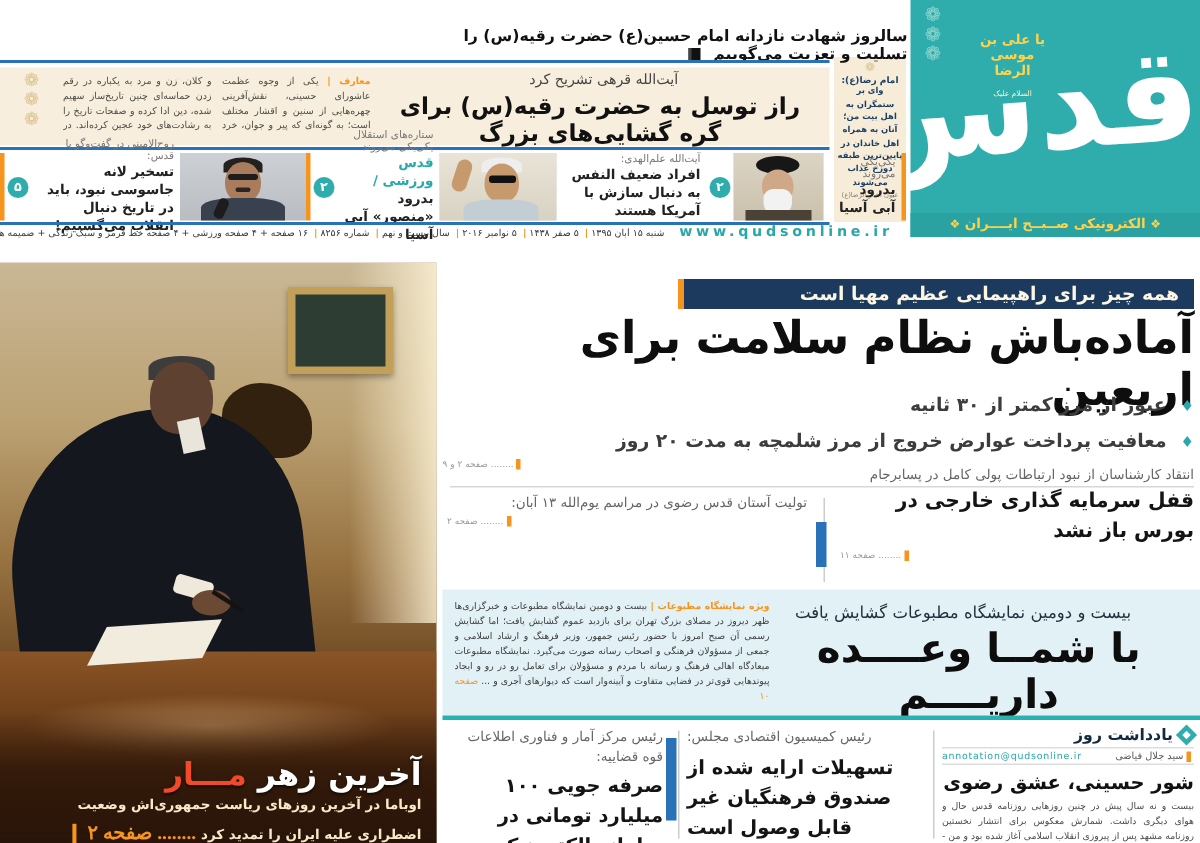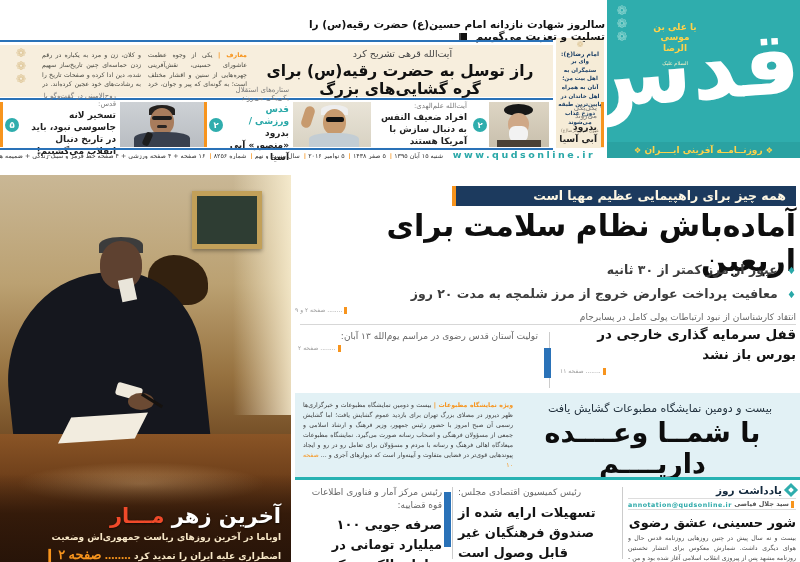--- a/index.html
+++ b/index.html
@@ -140,37 +140,37 @@
   .col-kicker{font-size:9px;color:#666;margin-bottom:3px;}
   .col-head{font-size:13.5px;font-weight:bold;color:#141414;line-height:1.45;}
   .pagenote{font-size:6px;color:#999;text-align:left;margin-top:3px;}
   .r2-right{position:absolute;top:312px;left:560px;width:236px;text-align:right;}
   .r2-left{position:absolute;top:331px;left:298px;width:240px;text-align:right;}
   .vline{position:absolute;background:#ccc;width:1px;}
   .bluebar{position:absolute;background:#2a72b8;width:7px;}
 
   
   .expo-band{position:absolute;top:393px;left:295px;width:505px;height:84px;background:#e2f1f5;}
-  .expo-kicker{position:absolute;top:9px;left:235px;width:260px;text-align:center;font-size:11px;color:#21303c;}
+  .expo-kicker{position:absolute;top:9px;left:235px;width:260px;text-align:left;font-size:11px;color:#21303c;}
   .expo-head{position:absolute;top:24px;left:220px;width:275px;text-align:center;
     font-size:27px;font-weight:bold;color:#0d0d0d;}
   .expo-para{position:absolute;top:7px;left:8px;width:210px;height:70px;font-size:6.2px;color:#3c3c3c;
     line-height:1.6;text-align:justify;overflow:hidden;}
   .expo-para .lead{color:#f7941d;font-weight:bold;}
   .expo-para .more{color:#f7941d;}
   .rule-teal{position:absolute;top:477px;left:295px;width:505px;height:3px;background:#27b2b2;}
 
   
   .note-col{position:absolute;top:484px;left:628px;width:168px;text-align:right;}
   .note-header{display:flex;flex-direction:row;align-items:center;gap:4px;}
   .note-dia{width:10px;height:10px;background:#2fadad;transform:rotate(45deg);flex:none;}
   .note-dia i{display:block;width:4px;height:4px;background:#fff;margin:3px;}
   .note-title{font-size:10.5px;font-weight:bold;color:#13293d;}
   .note-meta{display:flex;flex-direction:row;justify-content:space-between;align-items:center;
-    border-top:1px solid #ddd;border-bottom:1px solid #ddd;margin-top:2px;padding:1px 0;font-weight:bold;}
+    border-top:1px solid #ddd;border-bottom:1px solid #ddd;margin-top:2px;padding:1px 0;}
   .note-author{font-size:6.5px;color:#555;}
   .note-email{font-size:6.3px;color:#2aa8a8;direction:ltr;letter-spacing:.5px;}
   .note-head{font-size:13px;font-weight:bold;color:#111;margin:5px 0 3px;}
   .note-body{font-size:6.2px;color:#4a4a4a;line-height:1.65;text-align:justify;height:34px;overflow:hidden;}
 
   .majles-col{position:absolute;top:486px;left:458px;width:160px;text-align:left;}
   .jud-col{position:absolute;top:486px;left:298px;width:144px;text-align:right;}
   .b-kicker{font-size:9px;color:#666;line-height:1.4;margin-bottom:4px;}
   .b-head{font-size:13px;font-weight:bold;color:#141414;line-height:1.55;}
 </style>
@@ -183,21 +183,21 @@
     <div class="mast-ornament">
       <span>❁</span><br>
       <span>❁</span><br>
       <span>❁</span>
     </div>
     <div class="logo-dedic">یا علی بن موسی الرضا</div>
     <div class="logo-salam">السلام علیک</div>
     <div class="logo-callig">قدس</div>
     <div class="tagline-band">
       <span class="dia">❖</span>
-      <span>روزنــامــه آفرینی ایــــران</span>
+      <span>الکترونیکی صــبــح ایــــران</span>
       <span class="dia">❖</span>
     </div>
   </div>
   <div class="website">www.qudsonline.ir</div>
 
   <div class="side-quote">
     <div class="orn">❁</div>
     <div class="sq-title">امام رضا(ع):</div>
     <div class="sq-text">وای بر ستمگران به اهل بیت من؛ آنان به همراه اهل خاندان در پایین‌ترین طبقه دوزخ عذاب می‌شوند</div>
     <div class="sq-src">عیون اخبار الرضا(ع)</div>

